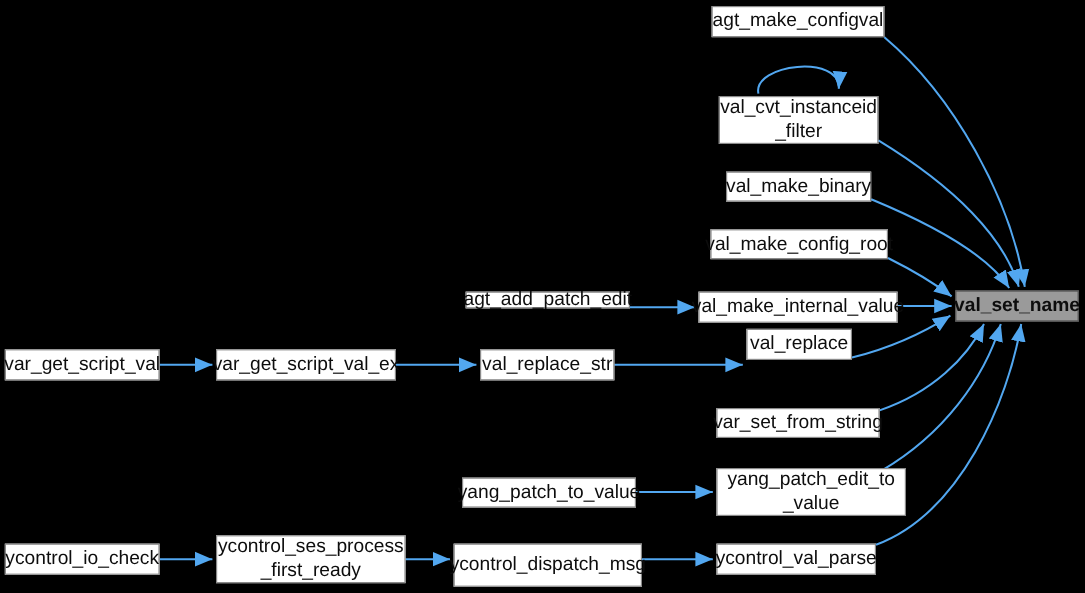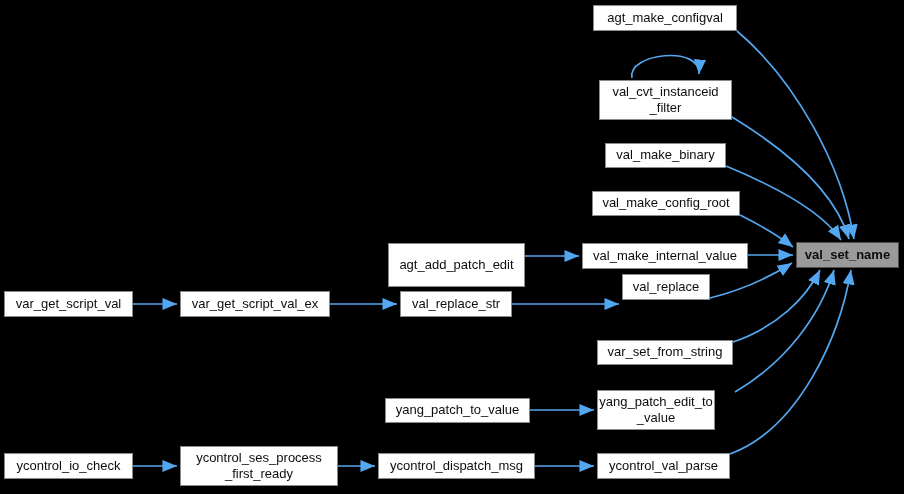--- a/index.html
+++ b/index.html
@@ -21,21 +21,21 @@
   }
   #edges{position:absolute;left:0;top:0;width:904px;height:494px;}
   .edge{fill:none;stroke:var(--edge);stroke-width:1.7px;}
   .node{
     position:absolute;
     box-sizing:border-box;
     background:var(--node-fill);
     border:1.5px solid var(--node-border);
     color:var(--text);
     display:flex;align-items:center;justify-content:center;
-    font-size:13px;line-height:1.25;
+    font-size:16px;line-height:1.25;
     text-align:center;white-space:pre-line;
     cursor:pointer;
   }
   .node.focus{
     background:var(--focus-fill);
     border:1.5px solid var(--focus-border);
     cursor:default;
     font-weight:bold;
   }
 </style>
@@ -75,43 +75,43 @@
 
   <div class="node" style="left:593px;top:5px;width:144px;height:26px">agt_make_configval</div>
 
   <div class="node" style="left:599px;top:80px;width:133px;height:40px">val_cvt_instanceid
 _filter</div>
 
   <div class="node" style="left:605px;top:143px;width:121px;height:25px">val_make_binary</div>
 
   <div class="node" style="left:592px;top:191px;width:148px;height:25px">val_make_config_root</div>
 
-  <div class="node" style="left:388px;top:243px;width:137px;height:44px">agt_add_patch_edit</div>
+  <div class="node" style="left:388px;top:243px;width:137px;height:14px">agt_add_patch_edit</div>
 
   <div class="node" style="left:582px;top:243px;width:166px;height:26px">val_make_internal_value</div>
 
   <div class="node focus" style="left:796px;top:242px;width:103px;height:26px">val_set_name</div>
 
   <div class="node" style="left:4px;top:291px;width:129px;height:26px">var_get_script_val</div>
 
   <div class="node" style="left:180px;top:291px;width:150px;height:26px">var_get_script_val_ex</div>
 
   <div class="node" style="left:400px;top:291px;width:112px;height:26px">val_replace_str</div>
 
   <div class="node" style="left:622px;top:274px;width:88px;height:26px">val_replace</div>
 
   <div class="node" style="left:597px;top:340px;width:136px;height:25px">var_set_from_string</div>
 
   <div class="node" style="left:385px;top:398px;width:145px;height:25px">yang_patch_to_value</div>
 
-  <div class="node" style="left:597px;top:390px;width:118px;height:40px">yang_patch_edit_to
+  <div class="node" style="left:597px;top:390px;width:158px;height:40px">yang_patch_edit_to
 _value</div>
 
   <div class="node" style="left:4px;top:453px;width:129px;height:26px">ycontrol_io_check</div>
 
   <div class="node" style="left:180px;top:446px;width:158px;height:40px">ycontrol_ses_process
 _first_ready</div>
 
-  <div class="node" style="left:378px;top:453px;width:157px;height:26px">ycontrol_dispatch_msg</div>
+  <div class="node" style="left:378px;top:453px;width:157px;height:36px">ycontrol_dispatch_msg</div>
 
   <div class="node" style="left:597px;top:453px;width:133px;height:26px">ycontrol_val_parse</div>
 
 </div>
 
 </body></html>

